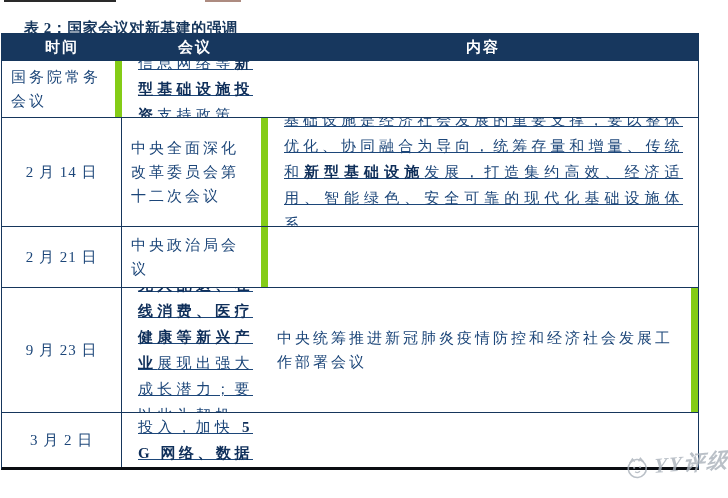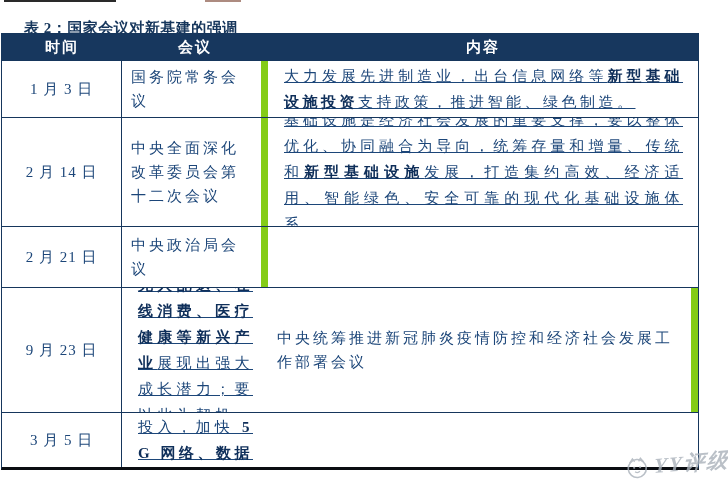--- a/index.html
+++ b/index.html
@@ -68,23 +68,20 @@
   <h2 class="title">表 2：国家会议对新基建的强调</h2>
 
   <div class="table">
     <div class="thead">
       <div class="th">时间</div>
       <div class="th">会议</div>
       <div class="th">内容</div>
     </div>
     <div class="tbody">
   <div class="trow">
-    <div class="td td-time">
-      <span>1 月 3 日</span>
-    </div>
     <div class="td td-meeting">
       <span>国务院常务会议</span>
     </div>
     <div class="td td-content">
       <p><span>大力发展先进制造业，出台信息网络等</span><span class="seg-bold">新型基础设施投资</span><span>支持政策，推进智能、绿色制造。</span></p>
     </div>
   </div>
 
   <div class="trow">
     <div class="td td-time">
@@ -114,21 +111,21 @@
     <div class="td td-content">
       <p><span>一些传统行业受冲击较大，而</span><span class="seg-bold">智能制造、无人配送、在线消费、医疗健康等新兴产业</span><span>展现出强大成长潜力；要以此为契机，改造提升传统产业，培育壮大新兴产业。</span></p>
     </div>
     <div class="td td-meeting">
       <span>中央统筹推进新冠肺炎疫情防控和经济社会发展工作部署会议</span>
     </div>
   </div>
 
   <div class="trow">
     <div class="td td-time">
-      <span>3 月 5 日</span>
+      <span>3 月 2 日</span>
     </div>
     <div class="td td-content">
       <p><span>要加大公共卫生服务、应急物资保障领域投入，加快 </span><span class="seg-bold">5G 网络、数据中心等新型基础设施</span><span>医疗设备。</span></p>
     </div>
   </div>
 </div>
   </div>
 
   <div class="watermark">
     <svg width="24" height="24" viewBox="0 0 24 24">

